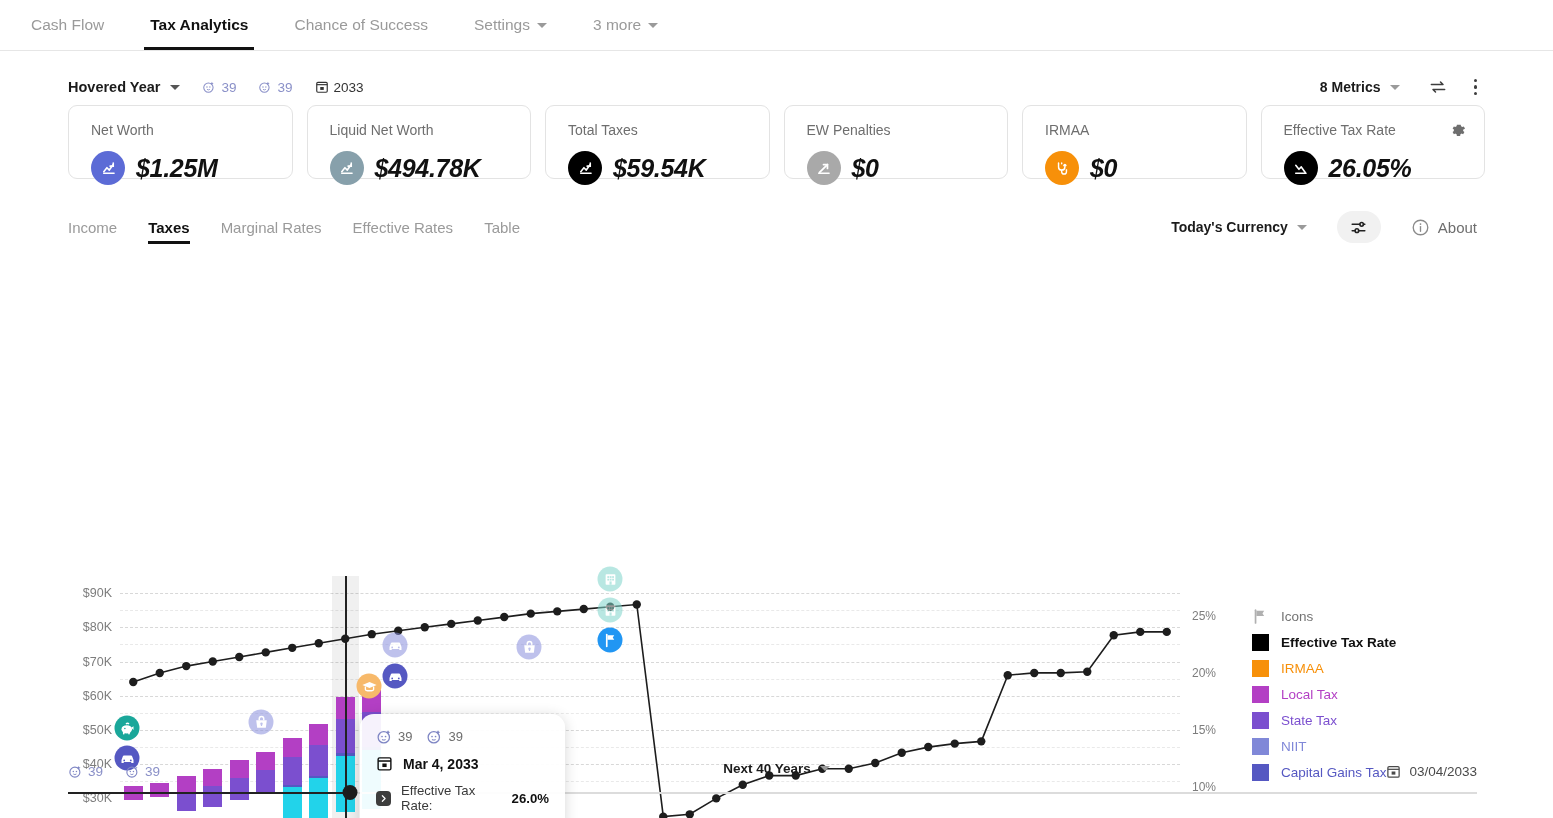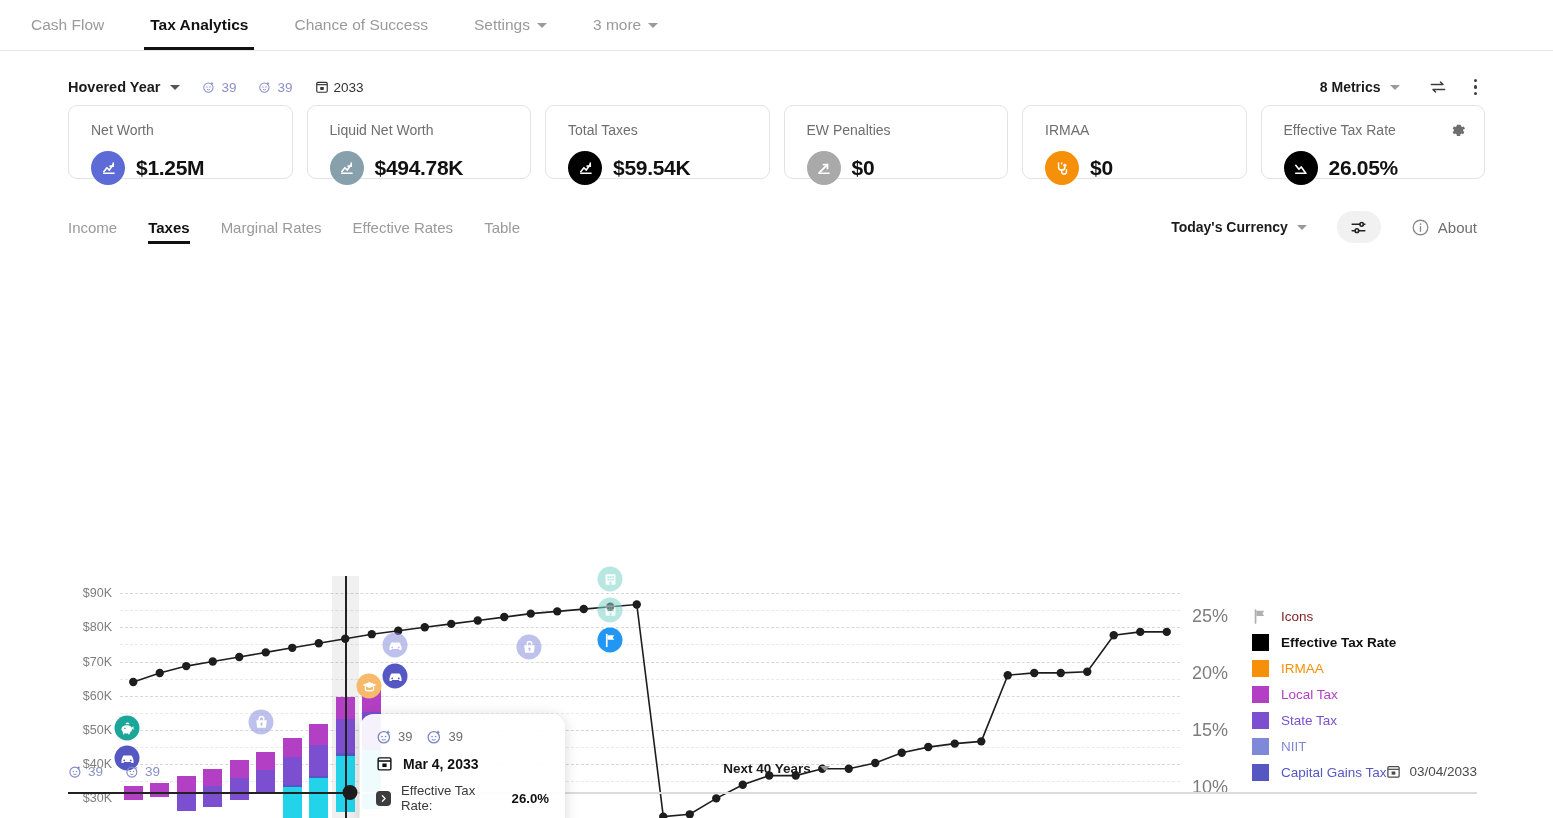--- a/index.html
+++ b/index.html
@@ -68,21 +68,21 @@
     border-radius: 9px;
     padding: 16px 20px 0 22px;
     background: #fff;
     position: relative;
     cursor: pointer;
   }
   .card-label { font-size: 14px; color: #6e6e6e; }
   .card-row { display: flex; align-items: center; gap: 11px; margin-top: 13px; }
   .bubble { width: 34px; height: 34px; border-radius: 50%;
             display: flex; align-items: center; justify-content: center; flex: none; }
-  .card-value { font-size: 21px; font-weight: bold; color: #111; letter-spacing: -0.3px; }
+  .card-value { font-size: 25px; font-weight: bold; color: #111; letter-spacing: -0.3px; font-style: italic; }
   .gear { position: absolute; right: 18px; top: 16px; cursor: pointer; }
 
   
   .subtabs-row { display: flex; align-items: center; padding: 32px 76px 0 68px; }
   .subtab { font-size: 15px; color: #9a9a9a; margin-right: 31px;
             position: relative; padding-bottom: 8px; cursor: pointer; }
   .subtab.active { color: #111; font-weight: bold; }
   .subtab.active::after { content:""; position:absolute; left:0; right:0; bottom:0;
                           height:3px; background:#111; }
   .currency { display:flex; align-items:center; gap:9px; font-size:14px;
@@ -95,21 +95,21 @@
 
   
   .chart-wrap { position: relative; padding: 20px 0 0 0; }
   #chart-area {
     position: absolute; left: 68px; top: 325px;
     width: 1155px; height: 370px;
   }
   .plot { position: absolute; left: 52px; top: 0; right: 43px; bottom: 45px; }
   .ylabel-left { position:absolute; left:0; font-size:12.5px; color:#7d7d7d;
                  transform: translateY(-50%); text-align:right; width:48px; }
-  .ylabel-right { position:absolute; font-size:18px; color:#7d7d7d;
+  .ylabel-right { position:absolute; font-size:12px; color:#7d7d7d;
                   transform: translateY(-50%); }
   .gridline { position:absolute; left:0; right:0; border-top:1px dashed #d8d8d8; }
   .bar { position:absolute; bottom:0; }
   .seg { position:absolute; left:0; width:100%; }
   .hover-line { position:absolute; top:0; bottom:0; width:1.6px; background:#222; }
   .hover-band { position:absolute; top:0; bottom:0; background:rgba(0,0,0,0.06); }
   .chip-icon { position:absolute; border-radius:50%;
                display:flex; align-items:center; justify-content:center;
                transform: translate(-50%,-50%); cursor:pointer; }
 
@@ -501,21 +501,21 @@
       </div>
   </div>
 
   <div class="legend">
     <div id="legend-items">
         <div class="legend-item">
           <span class="lg-sw"><svg width="17" height="17" viewBox="0 0 24 24">
               <path d="M5 3v18" stroke="#b0b0b0" stroke-width="2.4" stroke-linecap="round"></path>
               <path d="M6.2 4h11l-2.4 3.6 2.4 3.6h-11z" fill="#b0b0b0"></path>
             </svg></span>
-          <span class="lg-label" style="color:#7f1d1d;">Icons</span>
+          <span class="lg-label" style="color:#737373;">Icons</span>
         </div>
         <div class="legend-item">
           <span class="lg-sw" style="background:#000000"></span>
           <span class="lg-label" style="color:#111111;font-weight:bold;">Effective Tax Rate</span>
         </div>
         <div class="legend-item">
           <span class="lg-sw" style="background:#f79009"></span>
           <span class="lg-label" style="color:#f79009;">IRMAA</span>
         </div>
         <div class="legend-item">

